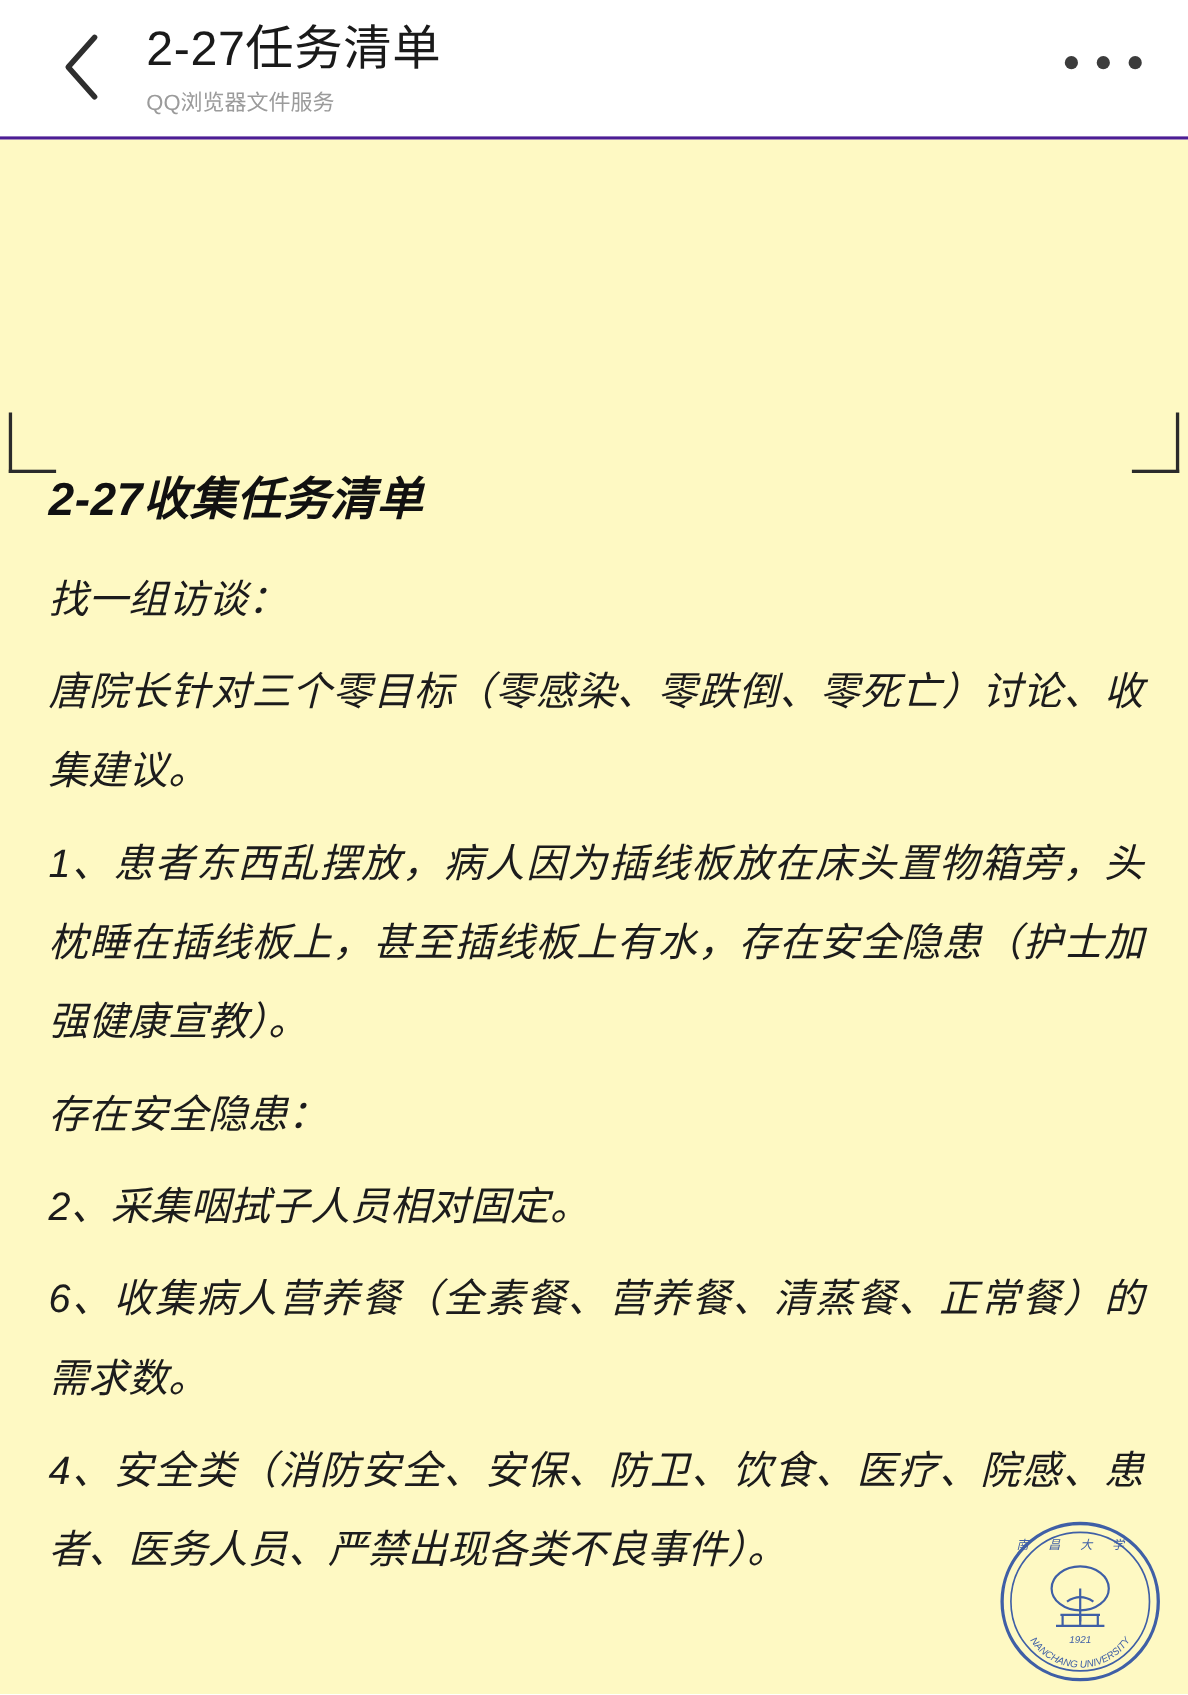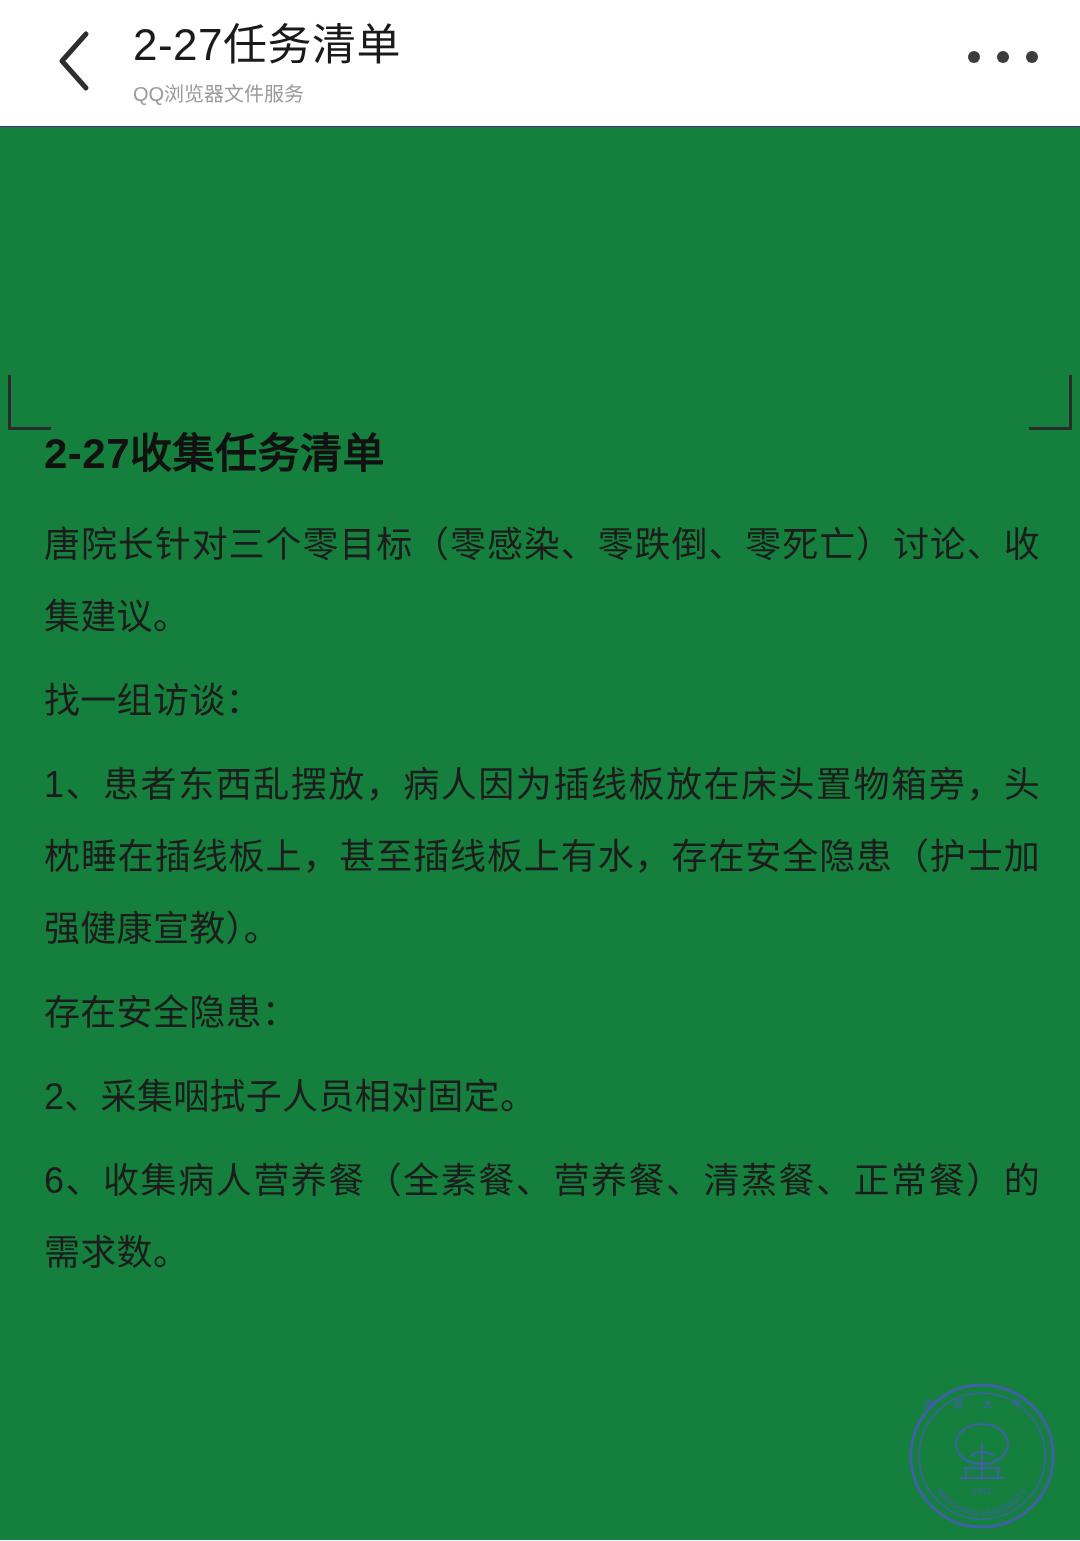--- a/index.html
+++ b/index.html
@@ -13,21 +13,21 @@
     position: relative;
     font-family: "Liberation Sans", "DejaVu Sans", sans-serif;
     overflow: hidden;
   }
 
   
   .topbar {
     position: relative;
     height: 127px;
     box-sizing: border-box;
-    border-bottom: 1px solid #4c1d95;
+    border-bottom: 3px solid #4c1d95;
     background: #ffffff;
   }
   .back-btn {
     position: absolute;
     left: 52px;
     top: 26px;
     width: 48px;
     height: 70px;
     cursor: pointer;
   }
@@ -69,23 +69,24 @@
     display: block;
     width: 12px;
     height: 12px;
     border-radius: 50%;
     background: #3c3c3c;
   }
 
   
   .page {
     position: relative;
-    background: #15803d;
+    background: #fef9c3;
     height: 1413px;
     overflow: hidden;
+    font-style: italic;
   }
 
   
   .crop {
     position: absolute;
     width: 40px;
     height: 52px;
   }
   .crop.tl {
     left: 8px;
@@ -159,26 +160,27 @@
 </div>
 
 <div class="page">
 
   <div class="crop tl"></div>
   <div class="crop tr"></div>
 
   <div class="content">
     <div class="heading">2-27收集任务清单</div>
 
+    <p class="para">找一组访谈：</p>
     <p class="para">唐院长针对三个零目标（零感染、零跌倒、零死亡）讨论、收集建议。</p>
-    <p class="para">找一组访谈：</p>
     <p class="para">1、患者东西乱摆放，病人因为插线板放在床头置物箱旁，头枕睡在插线板上，甚至插线板上有水，存在安全隐患（护士加强健康宣教）。</p>
     <p class="para">存在安全隐患：</p>
     <p class="para">2、采集咽拭子人员相对固定。</p>
     <p class="para">6、收集病人营养餐（全素餐、营养餐、清蒸餐、正常餐）的需求数。</p>
+    <p class="para">4、安全类（消防安全、安保、防卫、饮食、医疗、院感、患者、医务人员、严禁出现各类不良事件）。</p>
 
   </div>
 
   <div class="seal">
     <svg width="148" height="148" viewBox="0 0 148 148">
       <circle cx="74" cy="74" r="71" fill="none" stroke="#3f5fa6" stroke-width="3"></circle>
       <circle cx="74" cy="74" r="63" fill="none" stroke="#3f5fa6" stroke-width="1.5"></circle>
 
       <g stroke="#3f5fa6" fill="none" stroke-width="2">
         <ellipse cx="74" cy="62" rx="26" ry="20"></ellipse>

